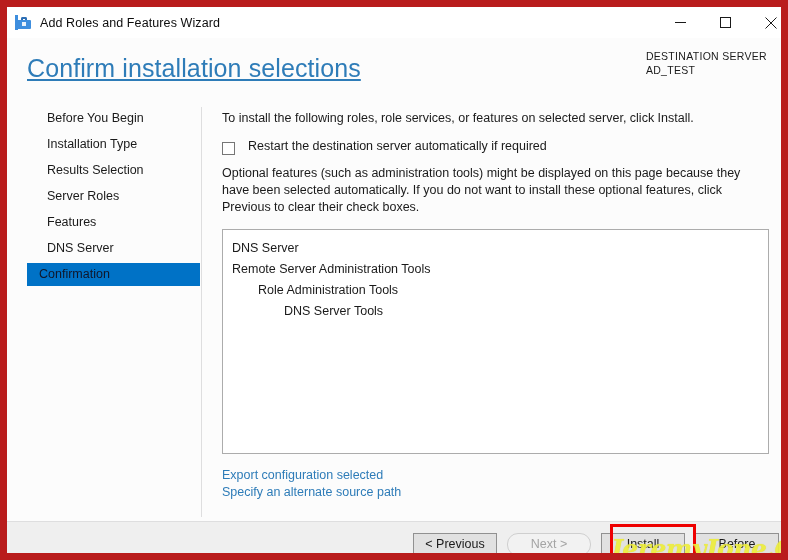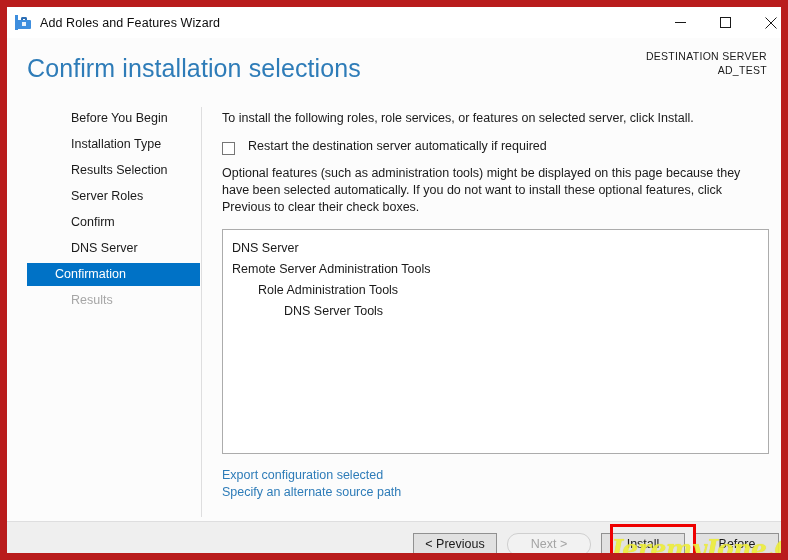--- a/index.html
+++ b/index.html
@@ -100,26 +100,27 @@
   }
   #page-title {
     position: absolute;
     left: 20px;
     top: 16px;
     font-size: 25px;
     font-weight: 400;
     color: #2e7cb8;
     letter-spacing: 0.1px;
     white-space: nowrap;
+    text-decoration: underline;
   }
   #dest-server {
     position: absolute;
     right: 26px;
     top: 11px;
-    text-align: right;
+    text-align: left;
     line-height: 14px;
   }
   #dest-label {
     font-size: 10.5px;
     color: #1a1a1a;
     letter-spacing: 0.3px;
     display: block;
   }
   #dest-value {
     font-size: 10.5px;
@@ -130,32 +131,32 @@
 
   
   #sidebar {
     position: absolute;
     left: 0; top: 100px;
     width: 194px;
   }
   .nav-item {
     height: 23px;
     line-height: 23px;
-    padding-left: 64px;
+    padding-left: 40px;
     font-size: 12.5px;
     color: #1a1a1a;
     white-space: nowrap;
     margin-bottom: 3px;
     box-sizing: border-box;
   }
   .nav-item.selected {
     background: #0072c6;
-    color: #ffffff;
+    color: #0f172a;
     margin-left: 20px;
-    padding-left: 28px;
+    padding-left: 12px;
     width: 173px;
   }
   .nav-item.disabled {
     color: #a6a6a6;
   }
   #divider-vert {
     position: absolute;
     left: 194px;
     top: 100px;
     width: 1px;
@@ -340,24 +341,23 @@
       <span id="dest-label">DESTINATION SERVER</span>
       <span id="dest-value">AD_TEST</span>
     </div>
   </div>
 
   <div id="sidebar">
       <div class="nav-item">Before You Begin</div>
       <div class="nav-item">Installation Type</div>
       <div class="nav-item">Results Selection</div>
       <div class="nav-item">Server Roles</div>
-      <div class="nav-item">Confirm</div>
+      <div class="nav-item">Features</div>
       <div class="nav-item">DNS Server</div>
       <div class="nav-item selected">Confirmation</div>
-      <div class="nav-item disabled">Results</div>
     </div>
   <div id="divider-vert"></div>
 
   <div id="content">
     <p id="intro-text" class="body-text">To install the following roles, role services, or features on selected server, click Install.</p>
 
     <div id="checkbox-row">
       <span id="restart-checkbox"></span>
       <span id="restart-label">Restart the destination server automatically if required</span>
     </div>

